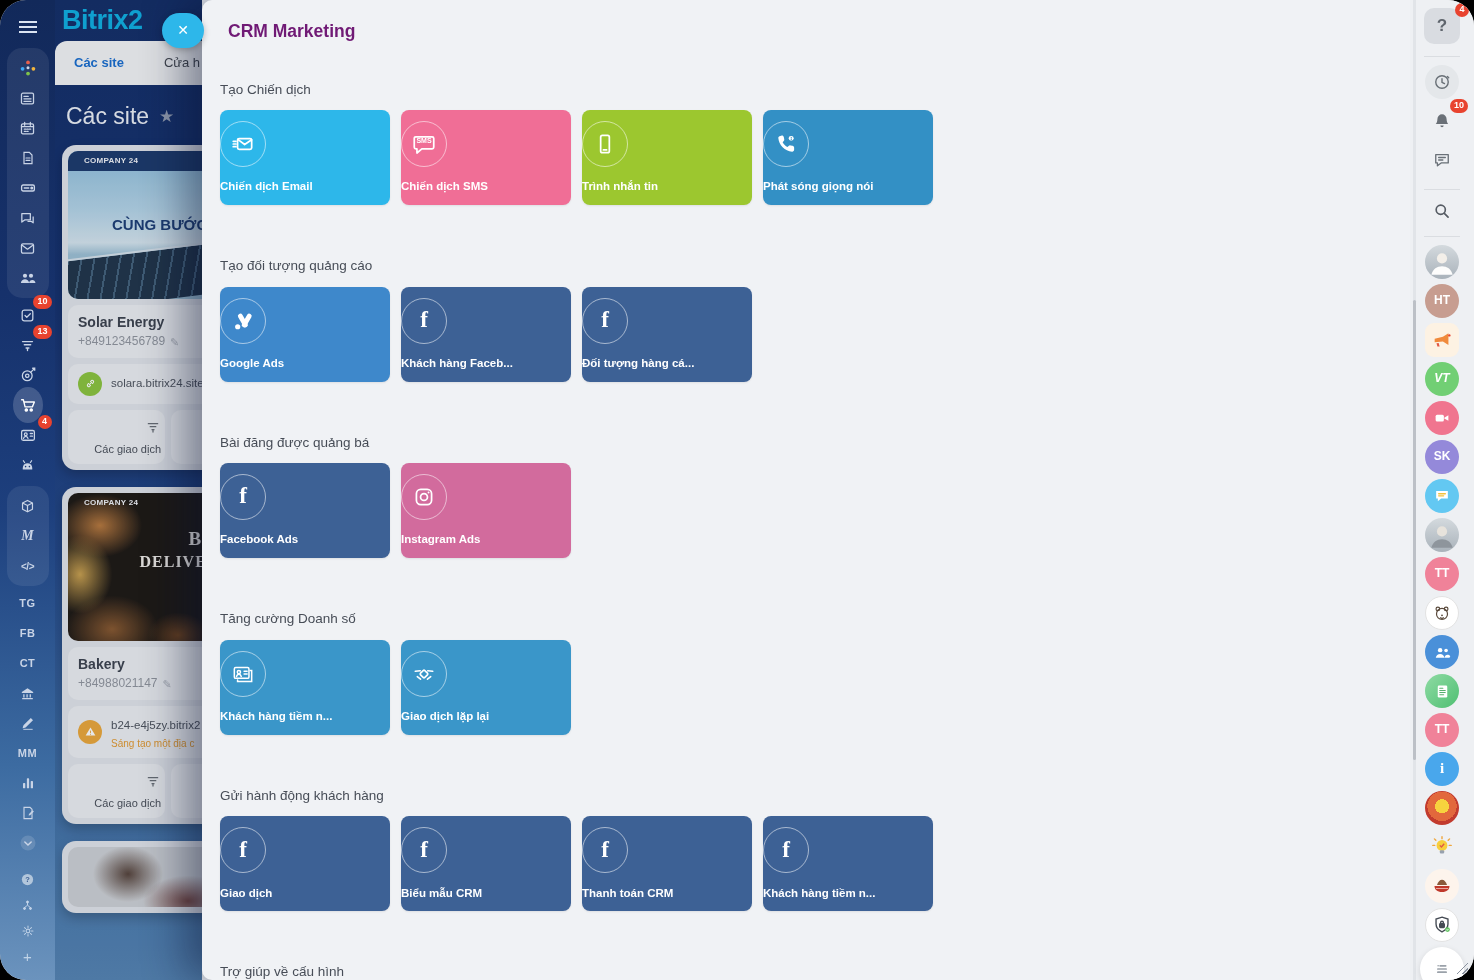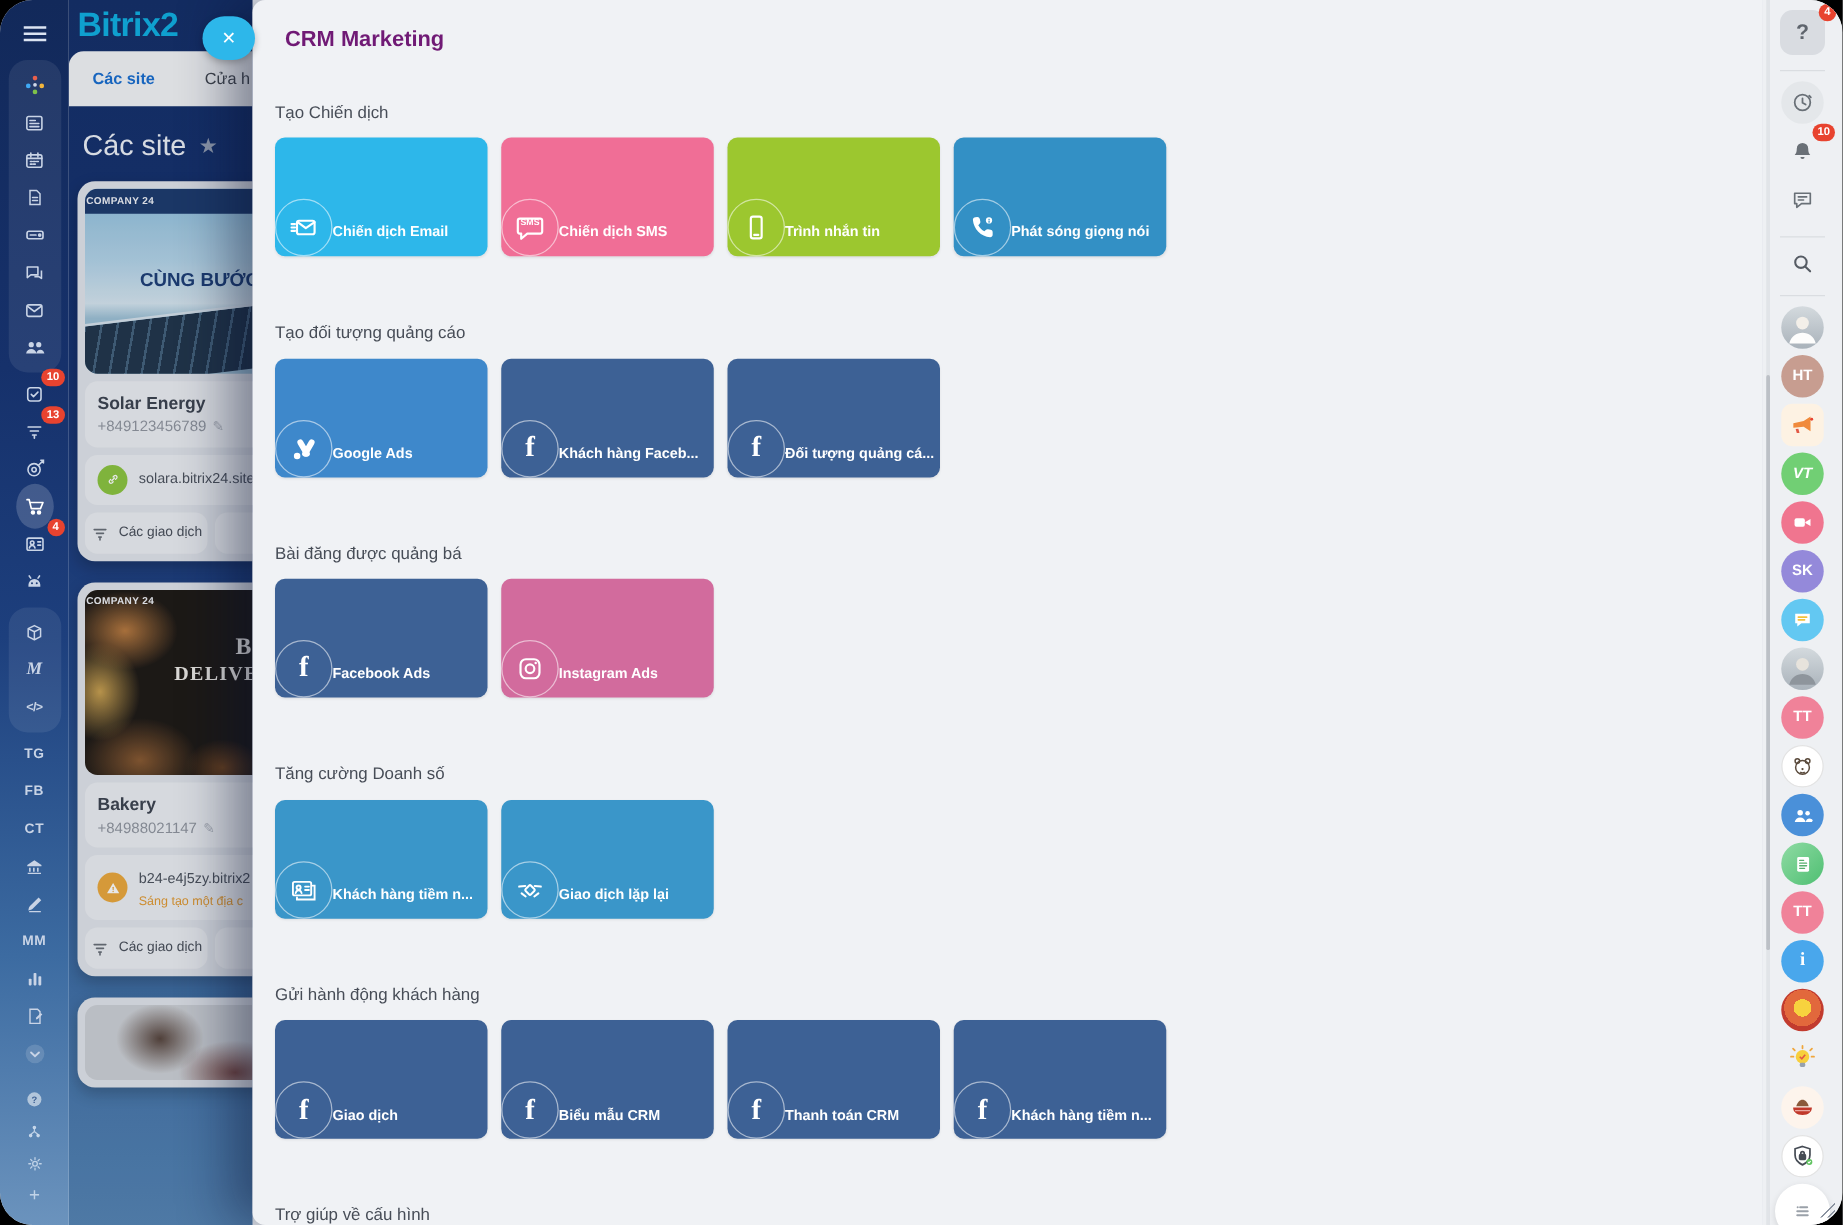--- a/index.html
+++ b/index.html
@@ -38,21 +38,21 @@
   .tab{font-size:13px;cursor:pointer}
   .tab.active{color:#1a6fd0;font-weight:700}
   .tab.inactive{color:#44494f}
   .sites-head{display:flex;align-items:center;gap:10px;padding:17px 0 13px 11px}
   .sites-title{color:#eef2f8;font-size:23px;font-weight:400}
   .star{color:#9aa5b8;font-size:17px}
   .site-card{background:#e3e6eb;border-radius:14px;margin:0 0 17px 7px;width:212px;padding:6px;
     box-shadow:0 5px 12px rgba(0,0,0,.22)}
   .thumb{border-radius:10px;height:148px;overflow:hidden;position:relative;cursor:pointer}
   .thumb-bar{position:absolute;top:0;left:0;right:0;height:20px;display:flex;align-items:center;
-    justify-content:space-between;padding:0 1px;z-index:2}
+    justify-content:space-between;padding:0 16px;z-index:2}
   .thumb-brand{font-size:8px;font-weight:700;letter-spacing:.3px;color:#f2f4f8}
   .thumb.solar{background:linear-gradient(180deg,#8fc0dd 0%,#b6d6e9 40%,#d7e7f0 62%,#9fc2d6 70%)}
   .thumb.solar .thumb-bar{background:#1d3b6e}
   .solar-head{position:absolute;top:64px;left:44px;right:0;color:#1e3f77;font-size:15px;font-weight:700;white-space:nowrap}
   .panels{position:absolute;bottom:0;left:-12px;right:-12px;height:52px;transform:skewY(-7deg);
     background:repeating-linear-gradient(100deg,#22364b 0 11px,#44627c 11px 13px);border-top:2px solid #d8e4ec}
   .thumb.bakery{background:
     radial-gradient(60px 45px at 16% 22%,#b97a3e,transparent 70%),
     radial-gradient(46px 56px at 6% 55%,#caa14f,transparent 70%),
     radial-gradient(66px 48px at 22% 92%,#8a5a30,transparent 70%),
@@ -68,35 +68,35 @@
   .site-name{font-size:14px;font-weight:700;color:#3e4450}
   .site-phone{font-size:12px;color:#9297a0;margin-top:3px;display:flex;align-items:center;gap:5px}
   .edit{color:#b0b5bd;font-size:11px;cursor:pointer}
   .link-row{display:flex;align-items:center;gap:9px}
   .circ-ico{width:24px;height:24px;border-radius:50%;flex:none;display:flex;align-items:center;justify-content:center}
   .link-ico{background:#8dc63f}
   .warn-ico{background:#eca93c}
   .link-text{font-size:11.5px;color:#4e545e;white-space:nowrap}
   .warn-text{font-size:10px;color:#e39b33;margin-top:2px;white-space:nowrap}
   .btn-row{display:flex;gap:6px;margin-top:6px}
-  .card-btn{flex:1;background:#eef0f3;border-radius:10px;padding:9px 4px 8px;display:flex;flex-direction:row;
-    align-items:flex-start;gap:7px;cursor:pointer}
+  .card-btn{flex:1;background:#eef0f3;border-radius:10px;padding:9px 4px 8px;display:flex;flex-direction:column;
+    align-items:flex-end;gap:7px;cursor:pointer}
   .card-btn span{font-size:11px;color:#4a505a;white-space:nowrap}
 
   
   .overlay{position:absolute;left:202px;top:0;bottom:0;width:1208px;background:#f0f2f5;z-index:4;
     border-radius:10px 0 0 10px;box-shadow:-18px 0 42px rgba(8,18,48,.45);padding:16px 0 0 18px;overflow:hidden}
   .overlay-title{font-size:17.5px;color:#701a75;margin:4px 0 38px 8px}
   .close-pill{position:absolute;left:162px;top:13px;width:42px;height:35px;background:#2db7ea;border-radius:18px;
     z-index:5;display:flex;align-items:center;justify-content:center;color:#fff;font-size:14px;cursor:pointer;
     box-shadow:0 2px 6px rgba(0,0,0,.25)}
   .section{margin-bottom:52px}
   .section-h{font-size:13.5px;color:#474d57;margin-bottom:12px}
   .tile-row{display:flex;gap:11px}
-  .tile{width:170px;height:95px;border-radius:8px;display:flex;flex-direction:row;align-items:flex-end;
+  .tile{width:170px;height:95px;border-radius:8px;display:flex;flex-direction:column;align-items:flex-start;
     cursor:pointer;box-shadow:0 1px 2px rgba(0,0,0,.08)}
   .tile-icon{width:46px;height:46px;border:1px solid rgba(255,255,255,.55);border-radius:50%;margin-top:11px;
     display:flex;align-items:center;justify-content:center;position:relative;color:#fff}
   .tile-label{margin-top:auto;margin-bottom:11px;color:#fff;font-size:11.5px;font-weight:700;
     max-width:158px;white-space:nowrap;overflow:hidden}
   .fb-glyph{font-size:23px;font-weight:700;color:#fff;font-family:"Liberation Serif",serif;margin-top:-2px}
   .sms-label{position:absolute;top:14px;left:0;right:0;text-align:center;font-size:7px;font-weight:700;color:#fff}
 
   
   .right-rail{position:absolute;right:0;top:0;bottom:0;width:64px;background:#eef0f3;z-index:4;
@@ -492,21 +492,21 @@
         <div class="tile" style="background: rgb(61, 97, 149);">
           <span class="tile-icon">
               <span class="fb-glyph">f</span>
             </span>
           <span class="tile-label">Khách hàng Faceb...</span>
         </div>
         <div class="tile" style="background: rgb(61, 97, 149);">
           <span class="tile-icon">
               <span class="fb-glyph">f</span>
             </span>
-          <span class="tile-label">Đối tượng quảng cá...</span>
+          <span class="tile-label">Đối tượng hàng cá...</span>
         </div>
       </div>
     </div>
 
     <div class="section">
       <div class="section-h">Bài đăng được quảng bá</div>
       <div class="tile-row">
         <div class="tile" style="background: rgb(61, 97, 149);">
           <span class="tile-icon">
               <span class="fb-glyph">f</span>

